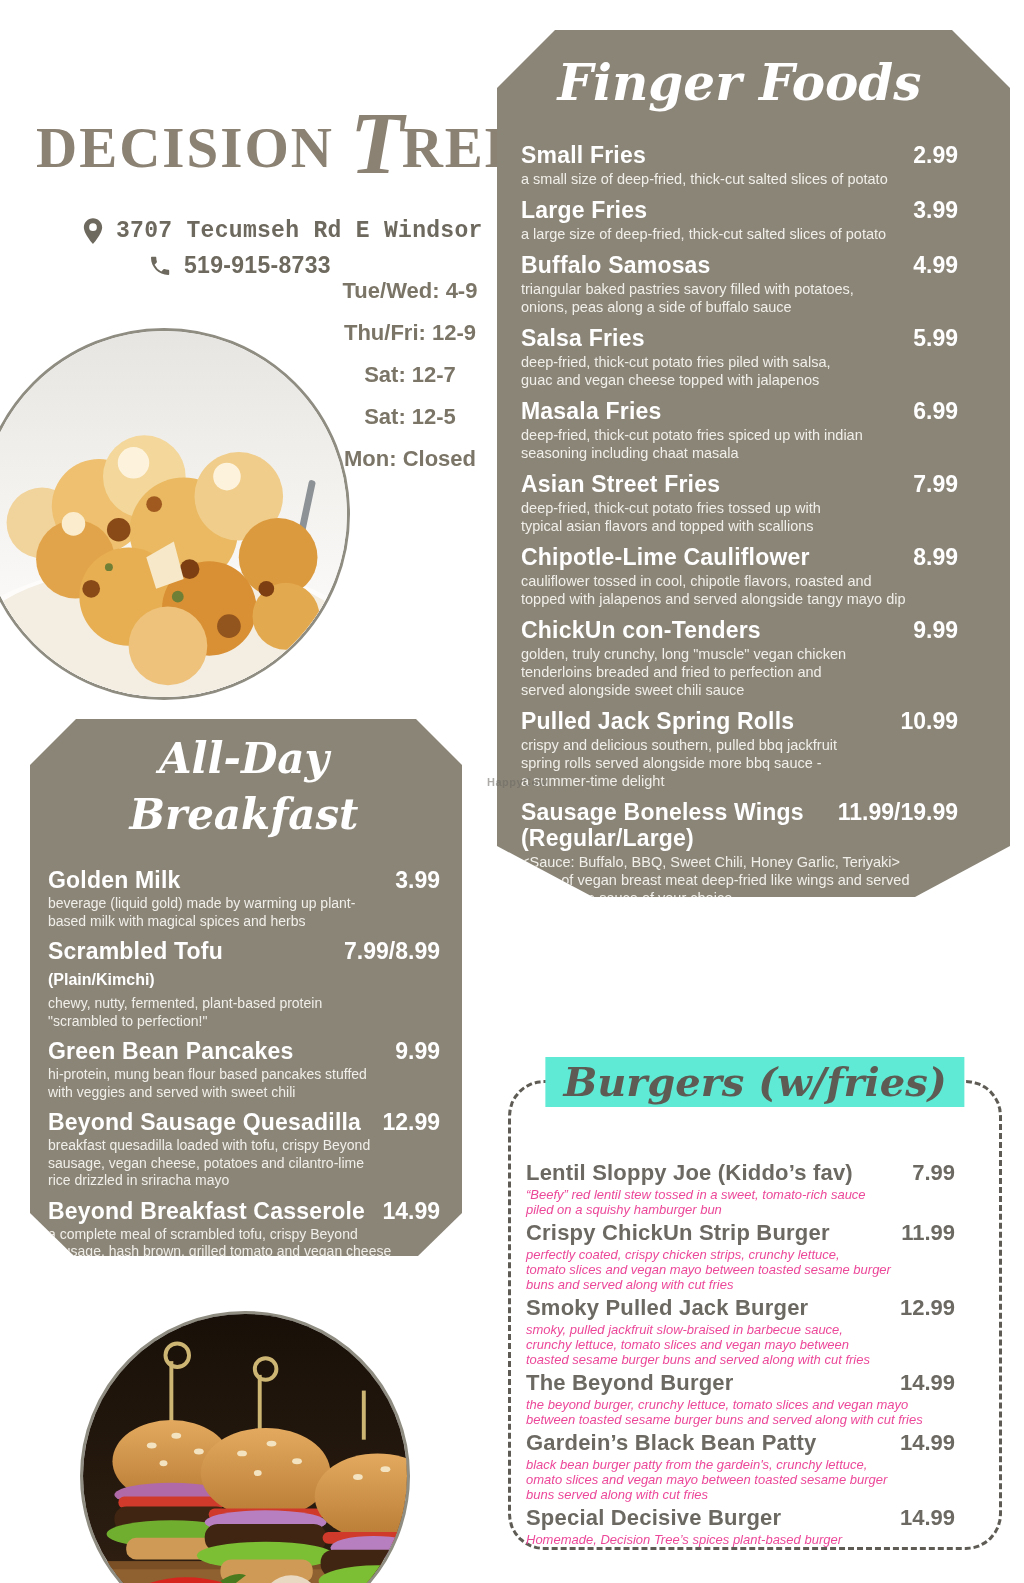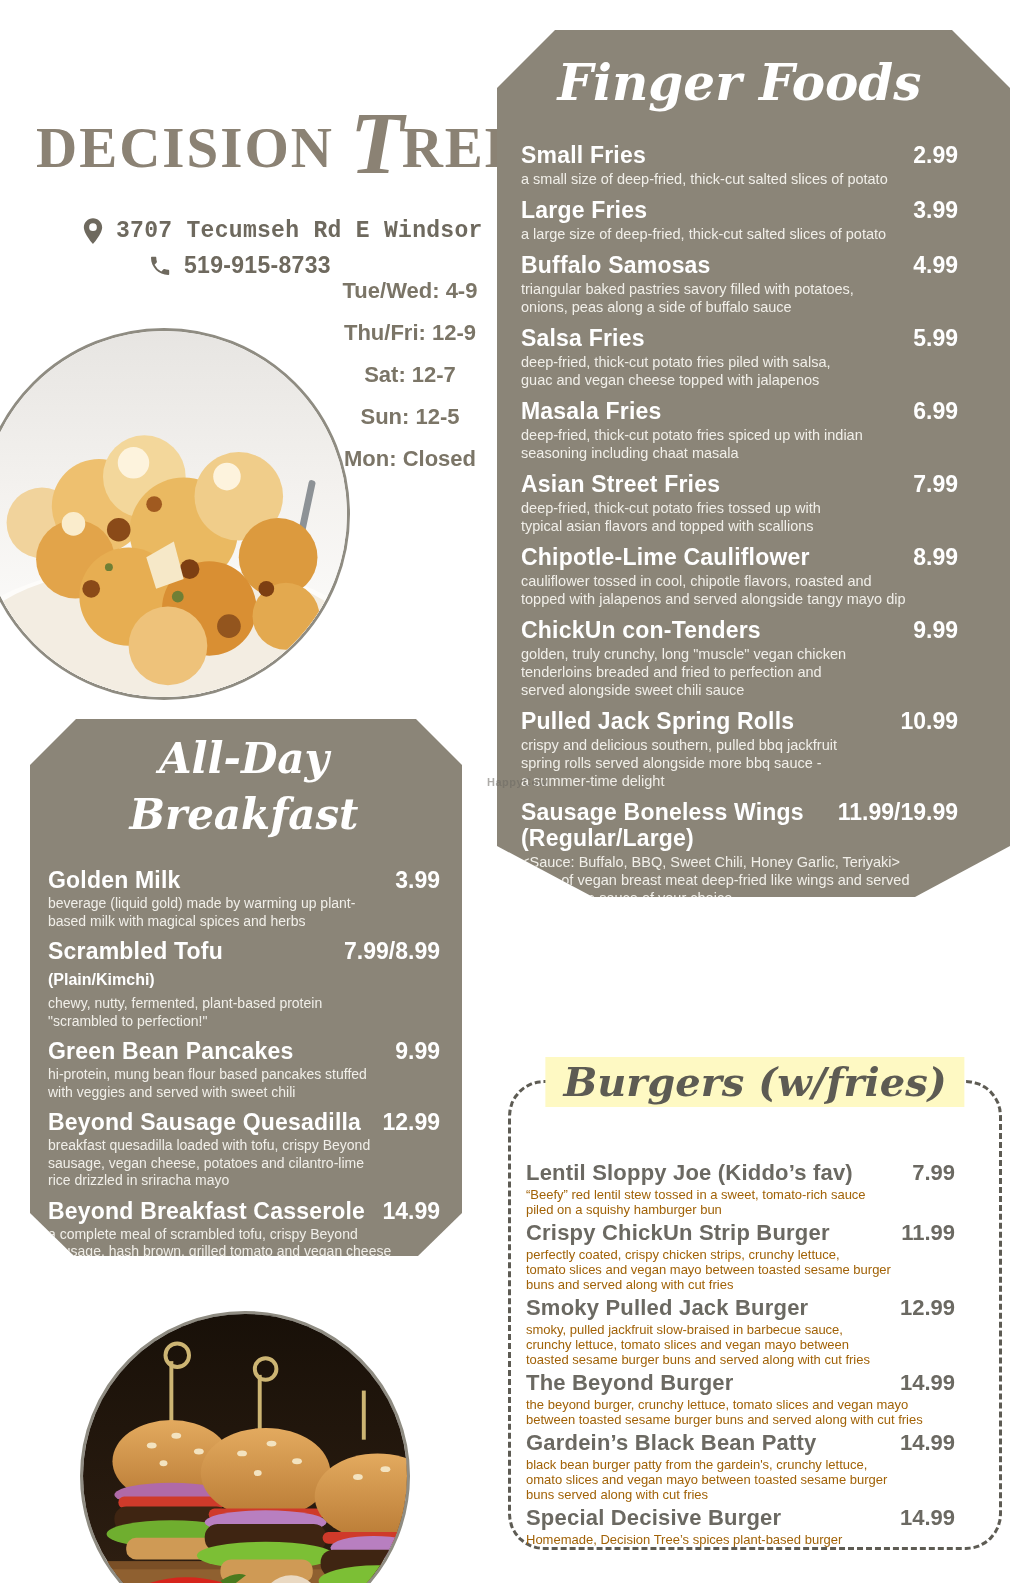--- a/index.html
+++ b/index.html
@@ -79,27 +79,27 @@
   .breakfast .mitem { margin-bottom:8px; }
 
   
   .burgers-box {
     position:absolute; left:508px; top:1080px; width:494px; height:470px;
     border:3px dashed #5d5b53; border-radius:36px;
     padding:78px 44px 0 15px; background:#ffffff;
   }
   .burgers-box .ptitle {
     position:absolute; top:-26px; left:50%; transform:translateX(-50%);
-    background:#fef9c3; padding:0 18px; white-space:nowrap;
+    background:#5eead4; padding:0 18px; white-space:nowrap;
     color:#5d5b53; font-size:40px; line-height:50px;
   }
   .burgers-box .mitem { margin-bottom:4px; }
   .burgers-box .iname { color:#6b6962; font-size:22px; line-height:24px; }
   .burgers-box .iprice { color:#6b6962; font-size:22px; line-height:24px; }
-  .burgers-box .idesc { color:#a16207; font-size:13px; line-height:15px; }
+  .burgers-box .idesc { color:#ec4899; font-size:13px; line-height:15px;font-style:italic; }
 
   
   .watermark {
     position:absolute; left:487px; top:776px; font-size:11px; font-weight:bold;
     color:#6d6a63; opacity:.55; letter-spacing:.5px;
   }
 </style>
 </head>
 <body>
 
@@ -119,21 +119,21 @@
     <svg width="24" height="24" viewBox="0 0 24 24">
       <path fill="#6e695e" d="M6.6 10.8a15.9 15.9 0 0 0 6.7 6.7l2.2-2.2c.3-.3.7-.4 1-.2 1.2.4 2.4.6 3.7.6.6 0 1 .4 1 1V20c0 .6-.4 1-1 1C10.8 21 3 13.2 3 3.8 3 3.2 3.4 2.8 4 2.8h3.3c.6 0 1 .4 1 1 0 1.3.2 2.5.6 3.7.1.3 0 .7-.2 1L6.6 10.8z"></path>
     </svg>
     <span>519-915-8733</span>
   </div>
 
   <div class="hours">
     <div class="hline">Tue/Wed: 4-9</div>
     <div class="hline">Thu/Fri: 12-9</div>
     <div class="hline">Sat: 12-7</div>
-    <div class="hline">Sun: 12-5</div>
+    <div class="hline">Sat: 12-5</div>
     <div class="hline">Mon: Closed</div>
   </div>
 
   <div class="photo cauliflower">
     <svg viewBox="0 0 372 372">
       <defs>
         <linearGradient id="cbg" x1="0" y1="0" x2="0" y2="1">
           <stop offset="0" stop-color="#e7e5e2"></stop>
             <stop offset=".45" stop-color="#f4f2ef"></stop>
             <stop offset="1" stop-color="#ffffff"></stop>

